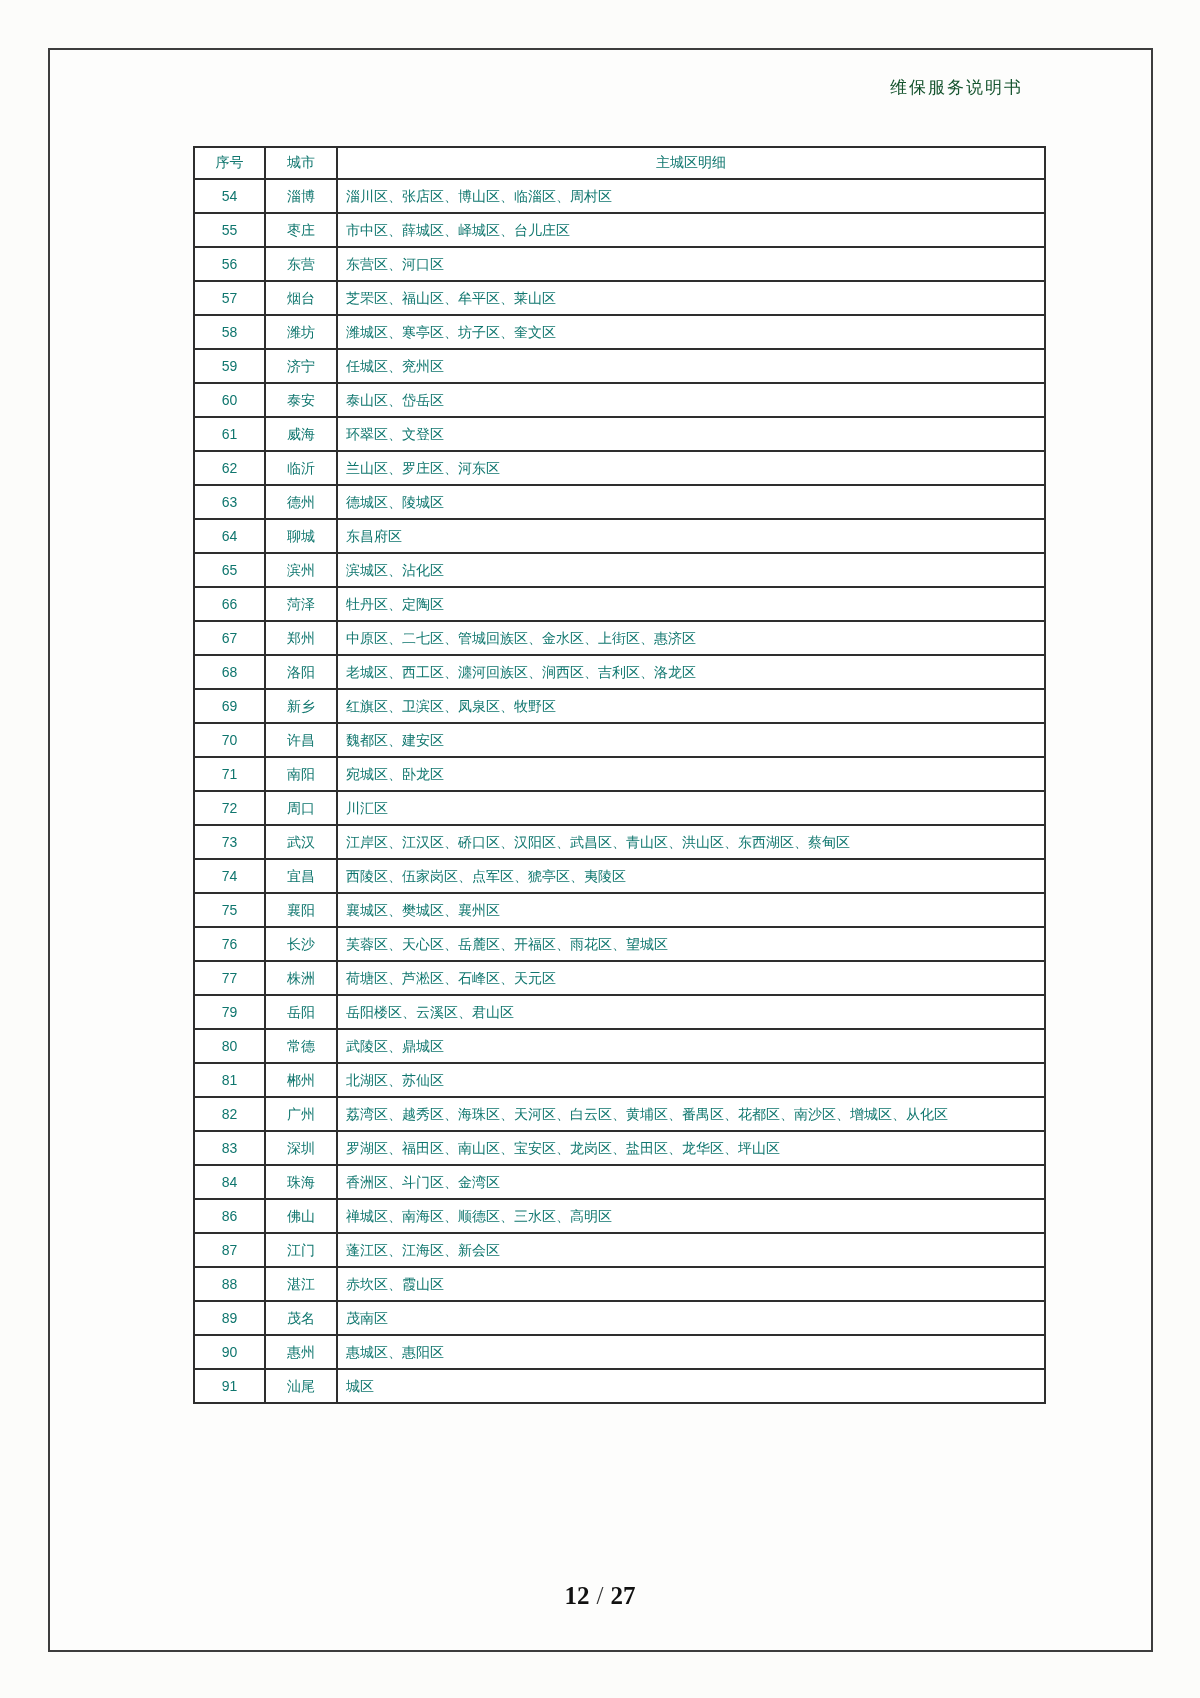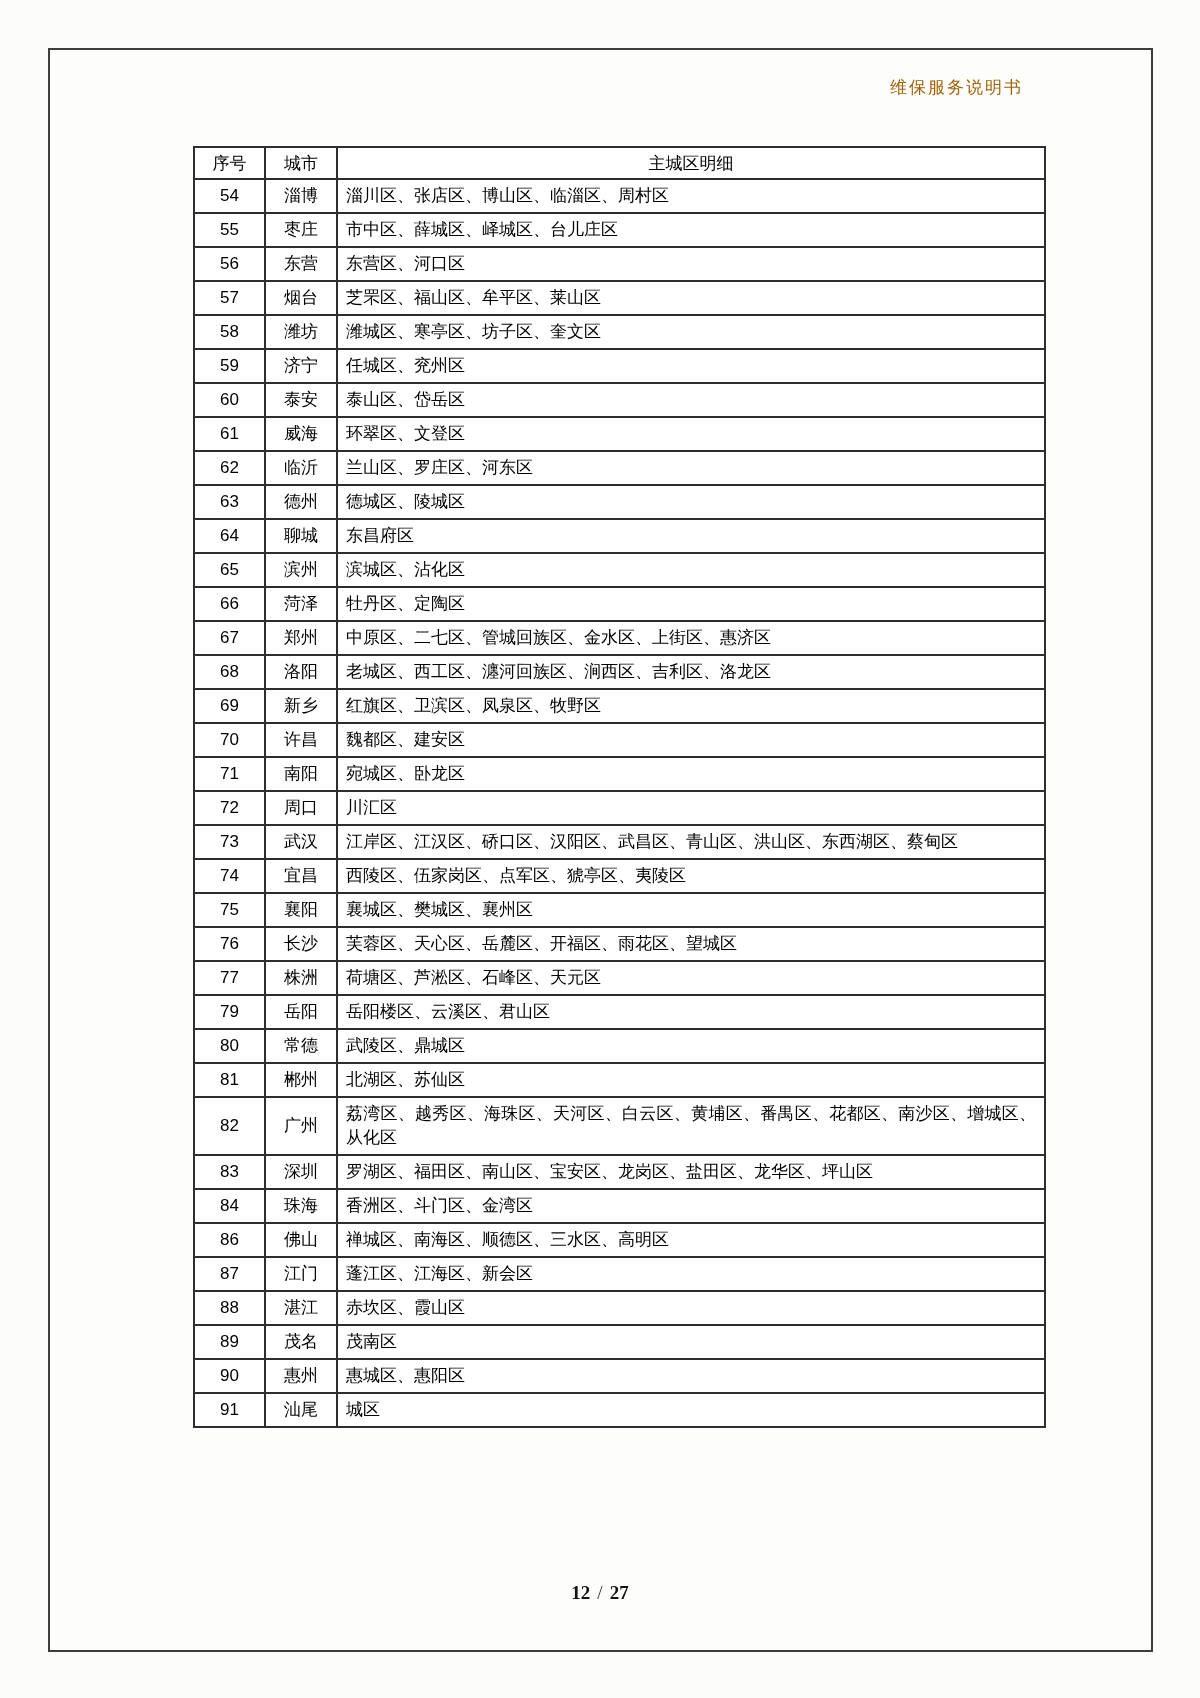--- a/index.html
+++ b/index.html
@@ -23,32 +23,32 @@
     height: 1600px;
     border: 2px solid #3d3d3d;
     background: #fdfdfc;
   }
   .doc-header {
     position: absolute;
     top: 76px;
     left: 890px;
     font-size: 17px;
     letter-spacing: 2px;
-    color: #a16207;
+    color: #14532d;
     white-space: nowrap;
   }
   table.district-table {
     position: absolute;
     left: 193px;
     top: 146px;
     width: 853px;
     border-collapse: collapse;
     table-layout: fixed;
-    font-size: 17px;
-    color: #000000;
+    font-size: 14px;
+    color: #0f766e;
   }
   .district-table th,
   .district-table td {
     border: 2px solid #2e2e2e;
     font-weight: normal;
     vertical-align: middle;
     background: #ffffff;
   }
   .district-table th {
     height: 30px;
@@ -73,21 +73,21 @@
     text-align: justify;
     padding-left: 10px;
   }
   .page-footer {
     position: absolute;
     top: 1582px;
     left: 0;
     width: 100%;
     text-align: center;
     font-family: "Liberation Serif", "DejaVu Serif", serif;
-    font-size: 19px;
+    font-size: 25px;
     font-weight: bold;
     color: #111;
   }
   .page-footer .sep {
     font-weight: normal;
     margin: 0 7px;
     color: #333;
   }
 </style>
 </head>

